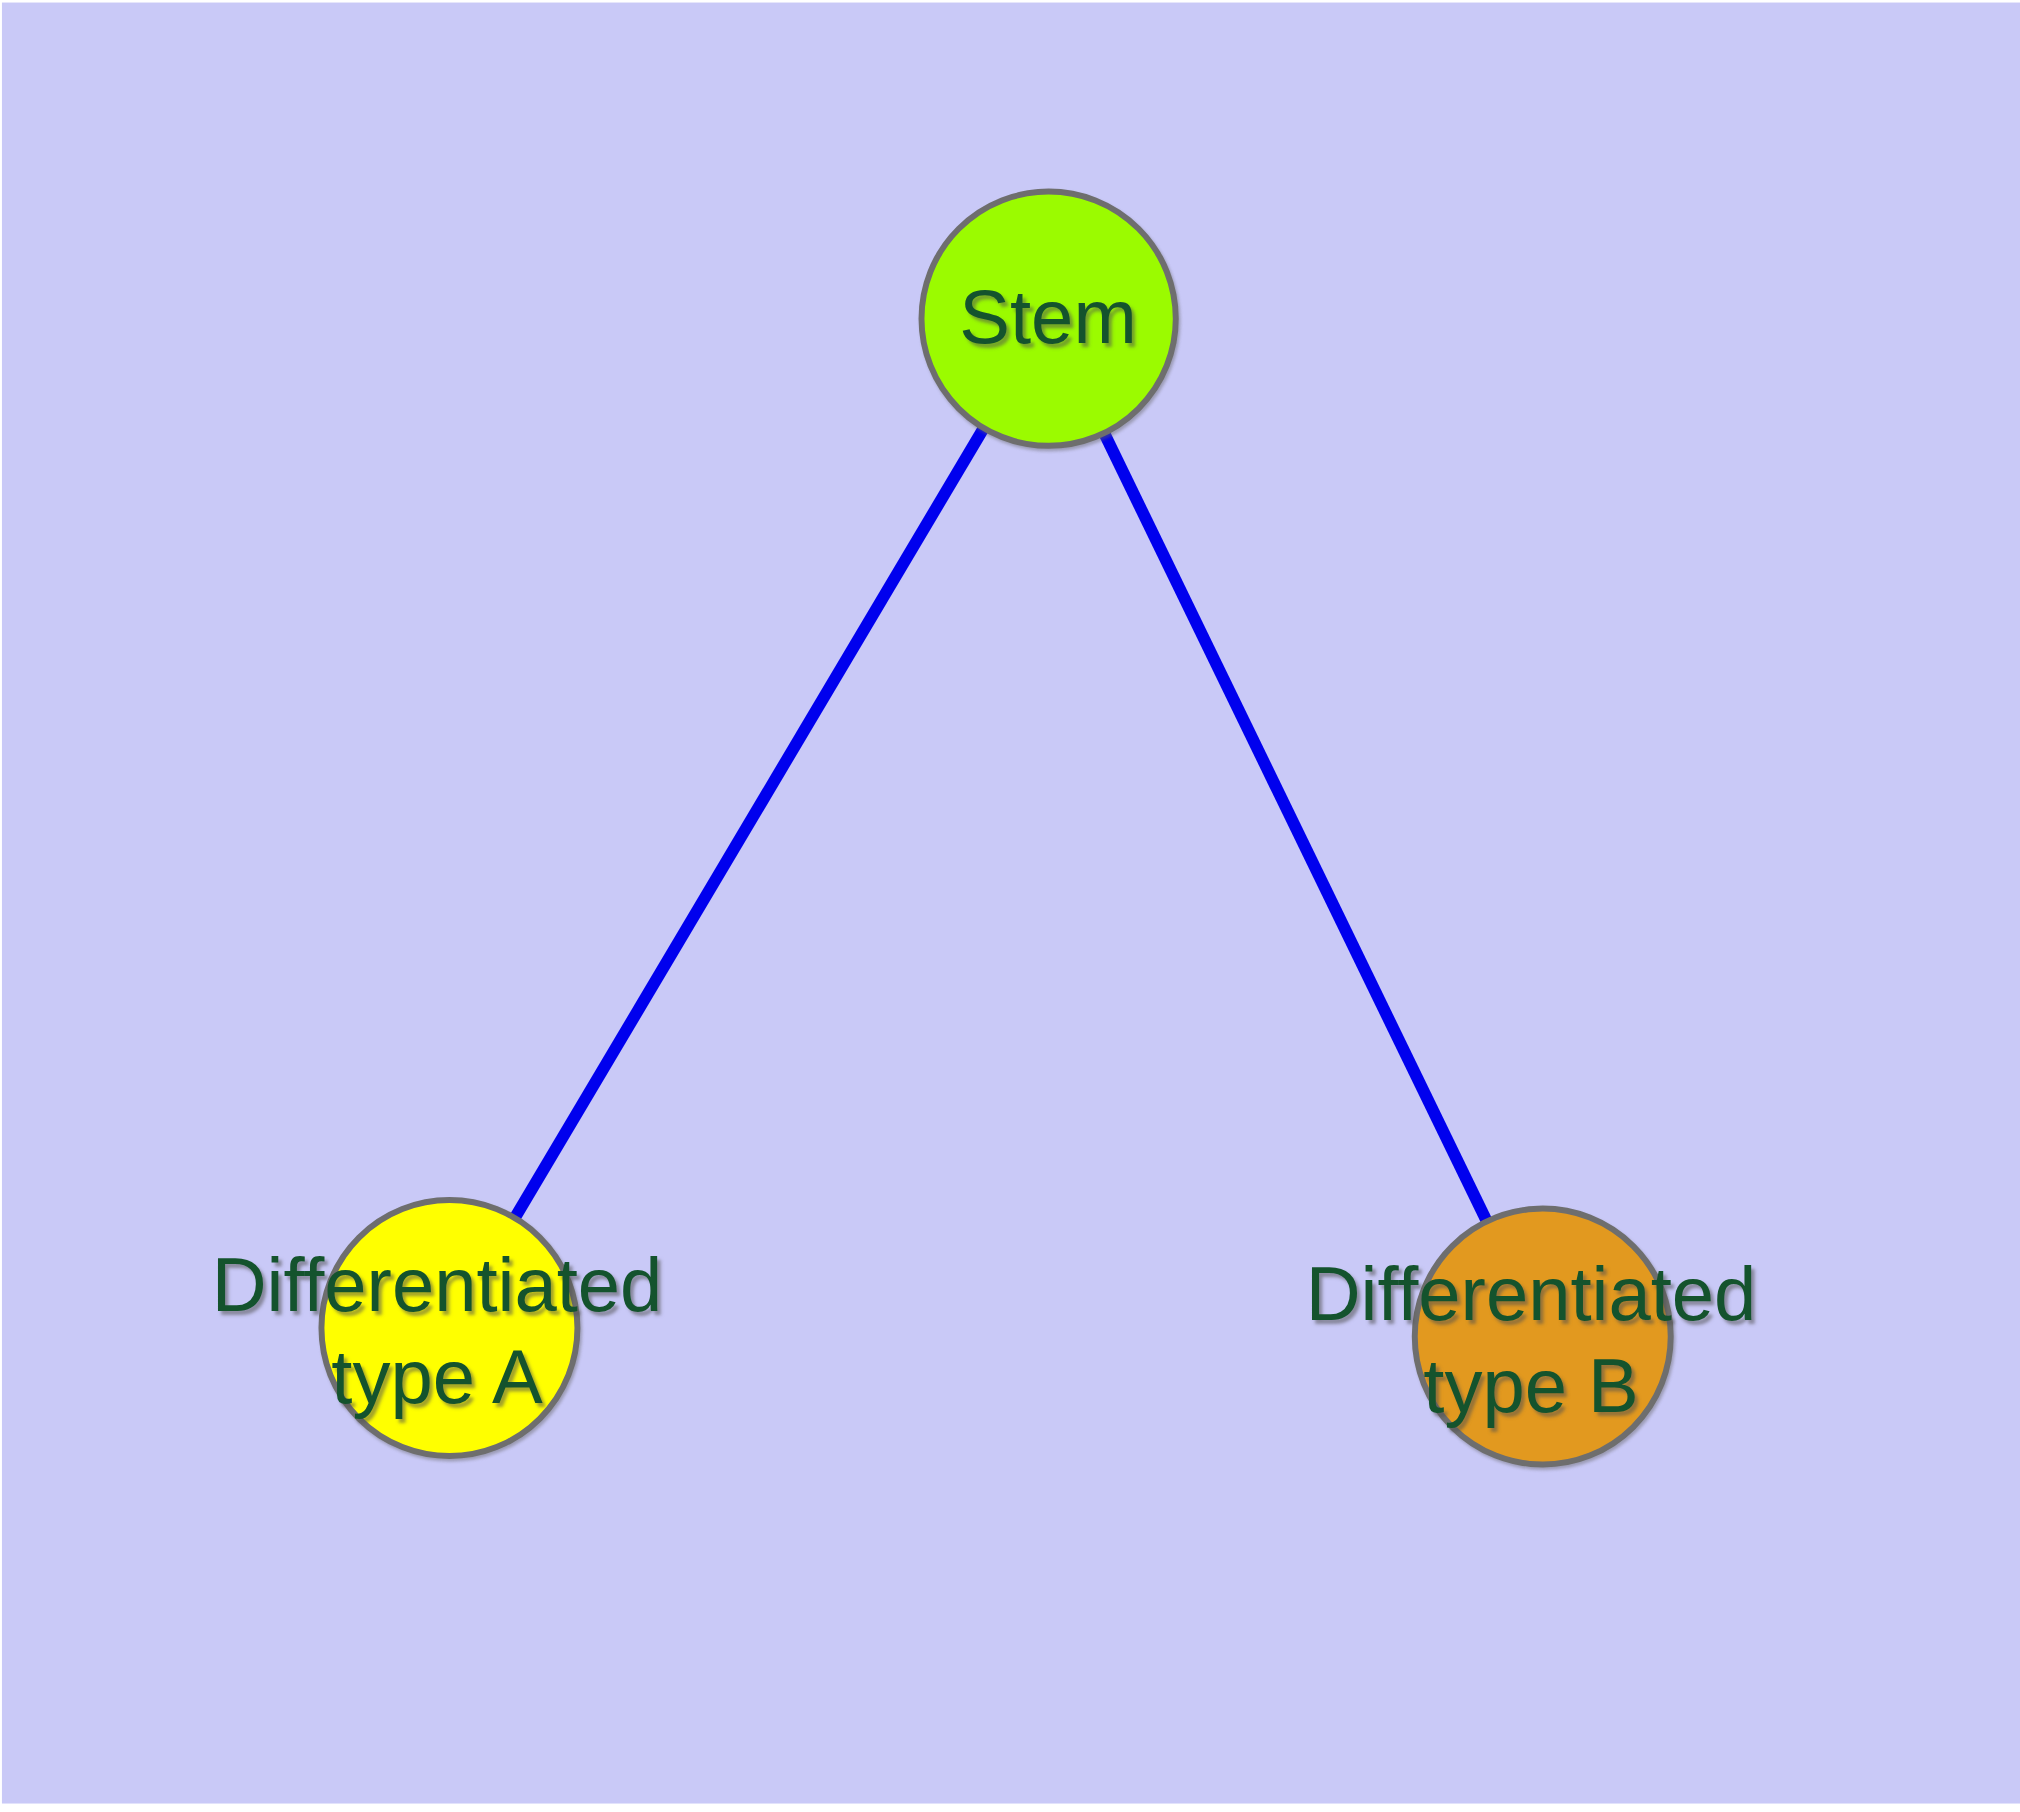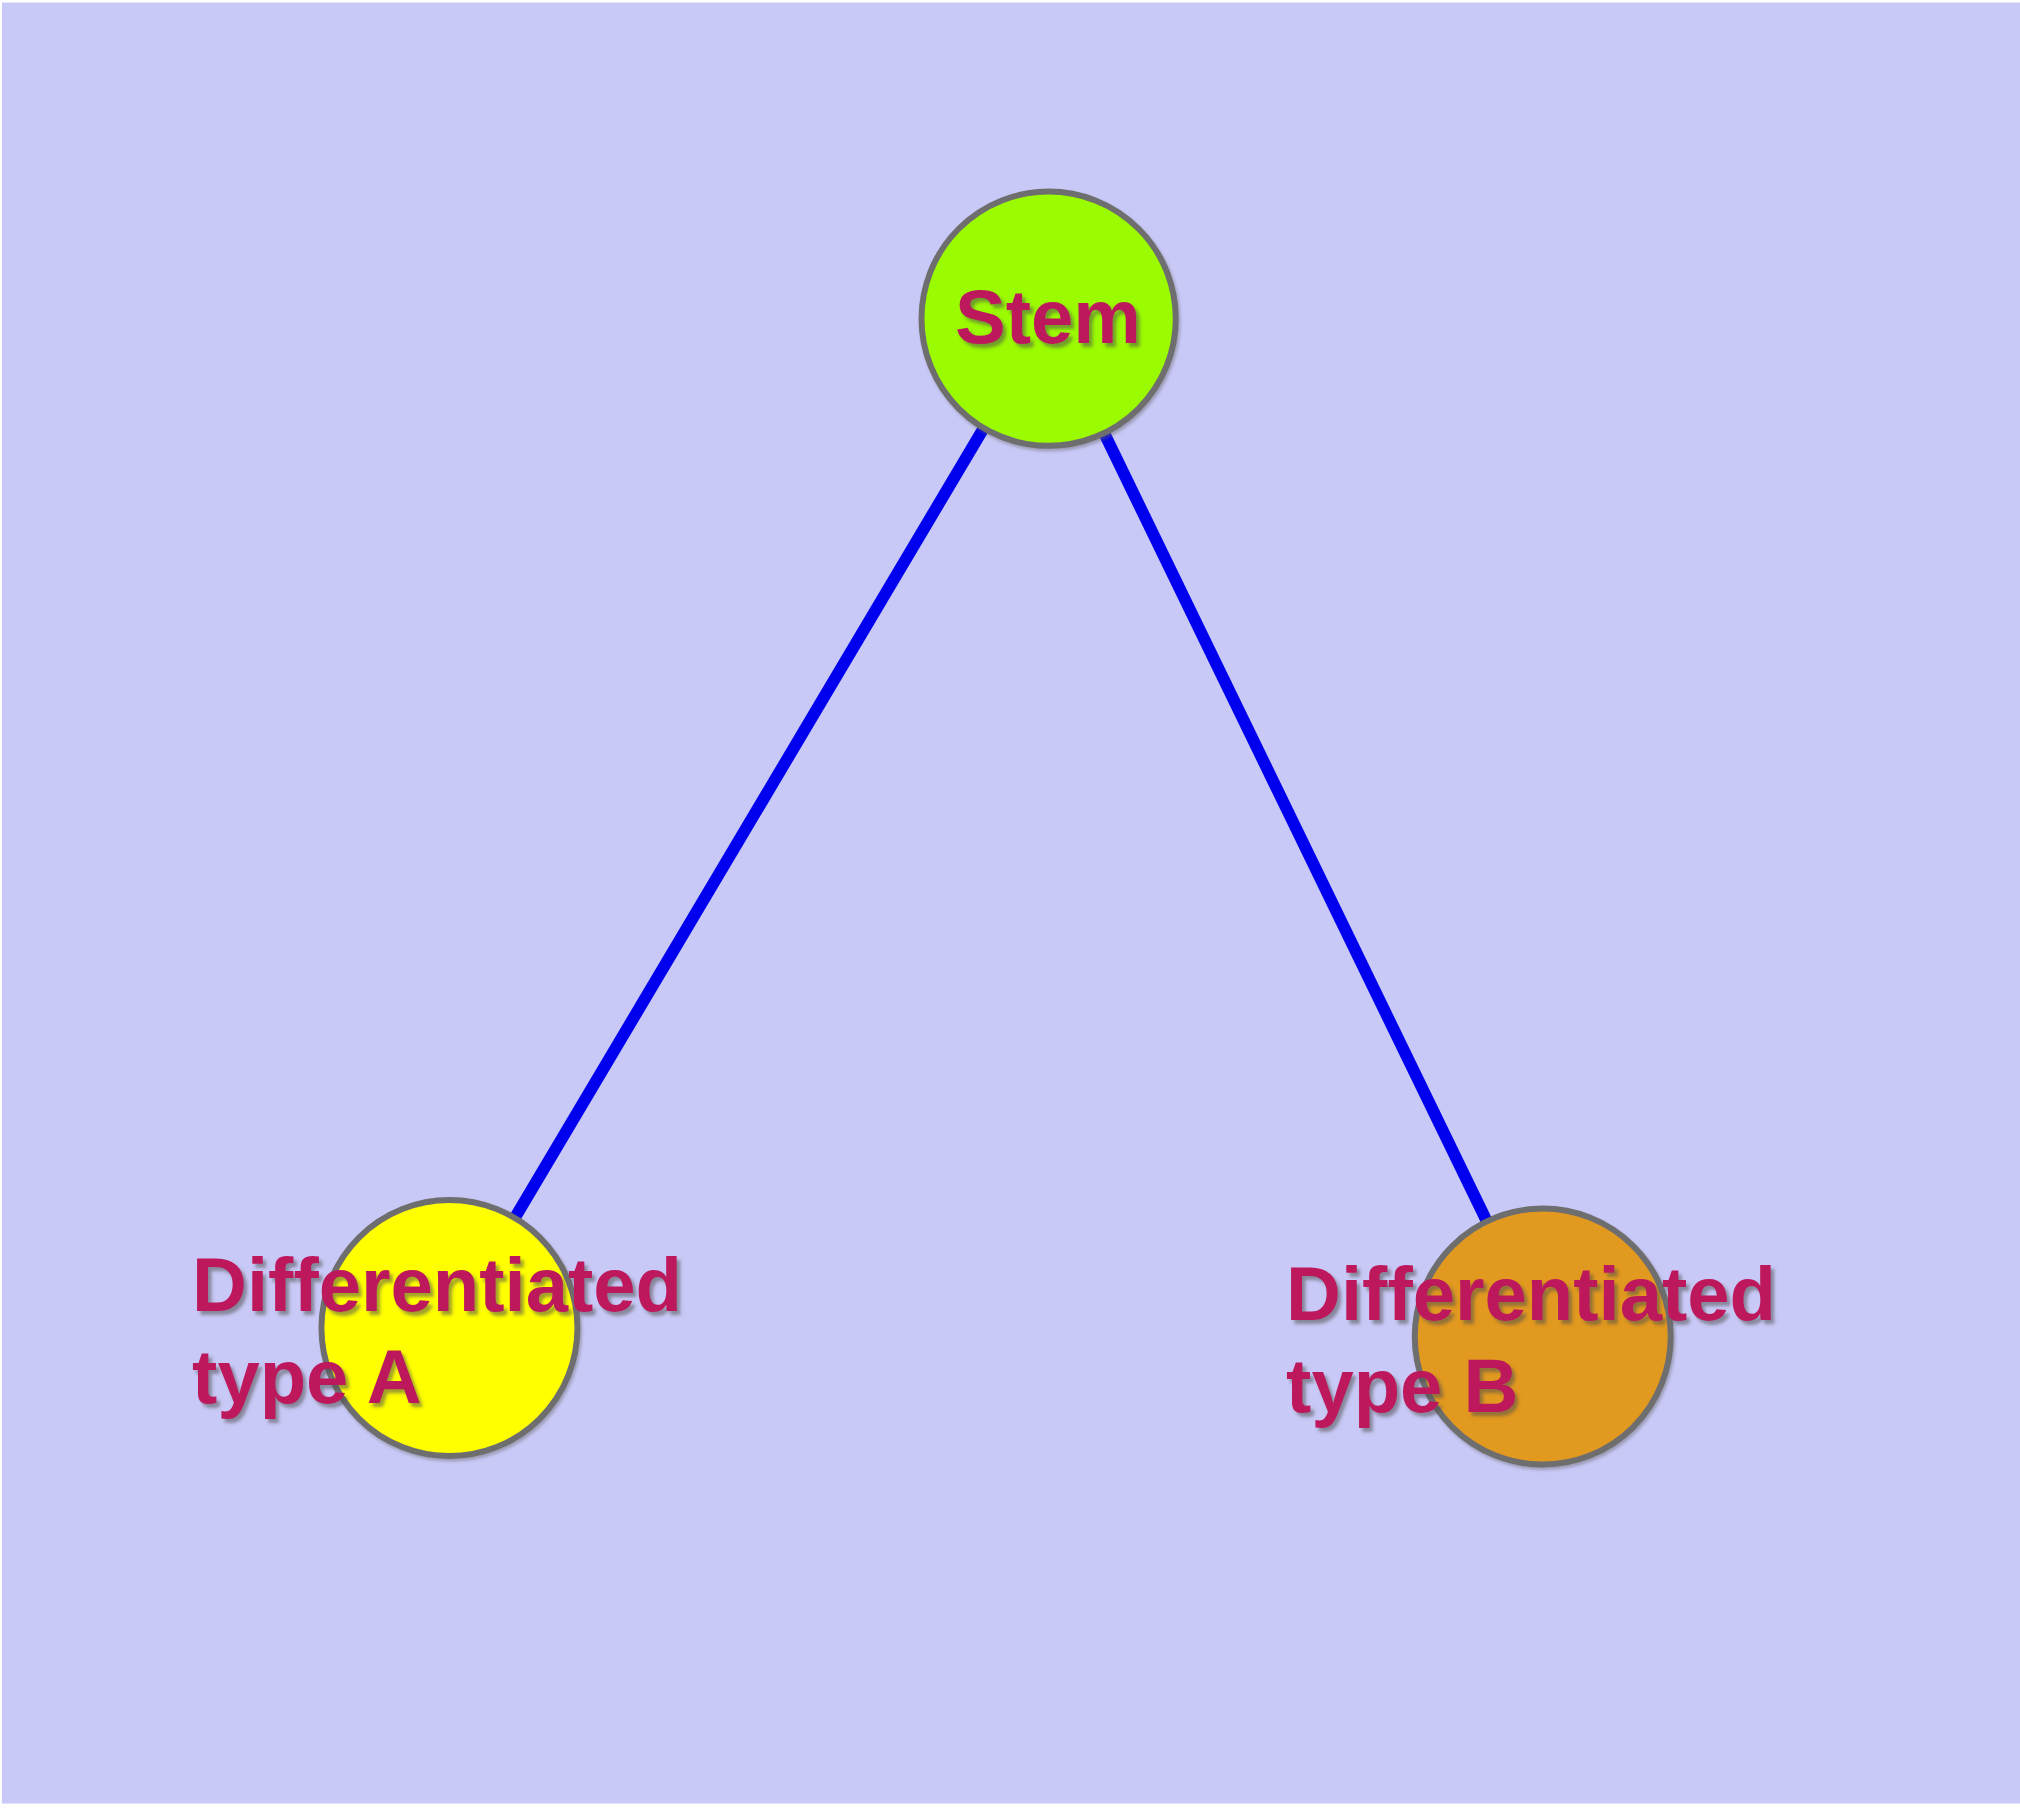--- a/index.html
+++ b/index.html
@@ -28,25 +28,25 @@
     stroke-width: 14px;
     stroke-linecap: butt;
   }
   .node {
     stroke-width: 7px;
     filter: drop-shadow(2px 3px 2px rgba(100,100,100,0.45));
   }
   .node-label {
     position: absolute;
     transform: translate(-50%, -50%);
-    color: #be185d;
-    font-weight: bold;
+    color: #14532d;
+    font-weight: normal;
     font-size: 76px;
     line-height: 92px;
-    text-align: left;
+    text-align: center;
     white-space: pre-line;
     text-shadow: 3.4px 4.2px 3.4px rgba(80,80,80,0.55);
     pointer-events: none;
   }
 </style>
 </head>
 <body>
 
 <div class="stage">
   <svg class="graph-svg" viewBox="0 0 2384 2138">

